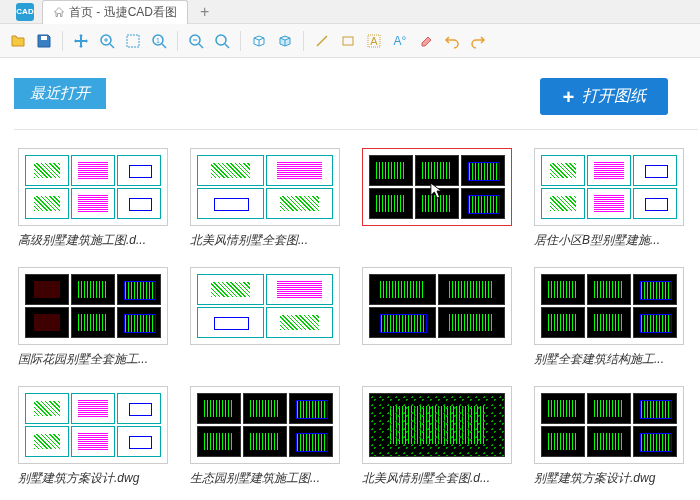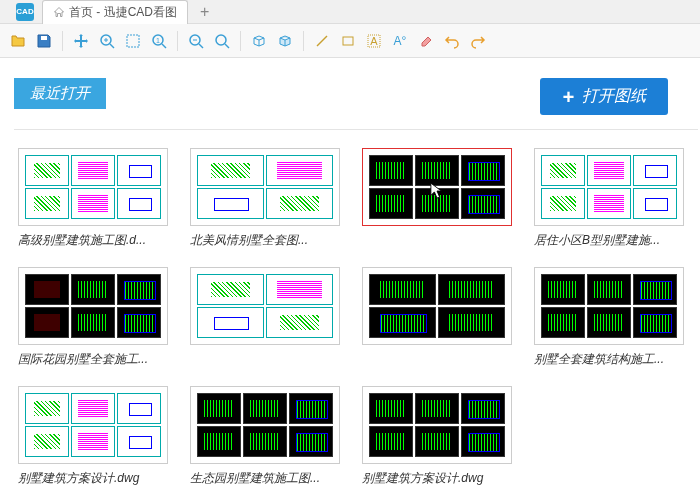--- a/index.html
+++ b/index.html
@@ -284,20 +284,30 @@
               <div class="cell dark c3"></div>
               <div class="cell dark c1"></div>
               <div class="cell dark c2"></div>
               <div class="cell dark c3"></div>
             </div>
           </div>
           <div class="fname">生态园别墅建筑施工图...</div>
         </div>
         <div class="card">
           <div class="thumb">
+            <div class="thumb-inner" style="grid-template-columns: 1fr; grid-template-rows: 1fr;">
+              <div class="cell dark" style="background: rgb(0, 0, 0);">
+                <div style="position:absolute;inset:0;background:radial-gradient(circle at 30% 40%,#0a0 1px,transparent 1px),radial-gradient(circle at 60% 70%,#0a0 1px,transparent 1px);background-size:8px 8px;"></div>
+              </div>
+            </div>
+          </div>
+          <div class="fname">北美风情别墅全套图.d...</div>
+        </div>
+        <div class="card">
+          <div class="thumb">
             <div class="thumb-inner" style="grid-template-columns: repeat(3, 1fr); grid-template-rows: repeat(2, 1fr);">
               <div class="cell dark c1"></div>
               <div class="cell dark c2"></div>
               <div class="cell dark c3"></div>
               <div class="cell dark c1"></div>
               <div class="cell dark c2"></div>
               <div class="cell dark c3"></div>
             </div>
           </div>
           <div class="fname">别墅建筑方案设计.dwg</div>

